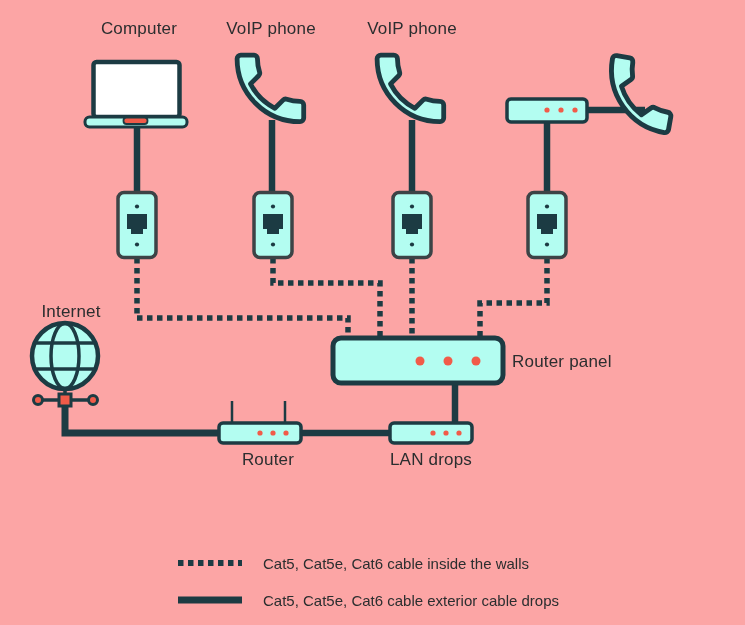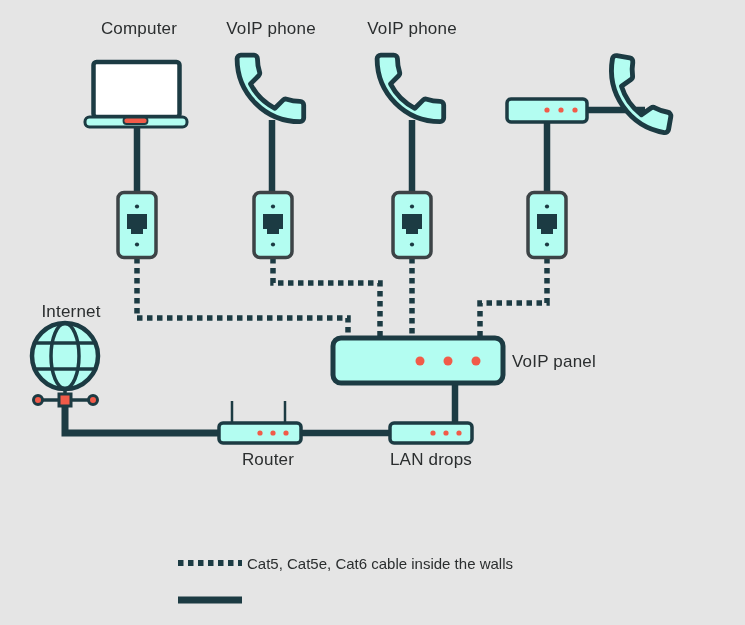--- a/index.html
+++ b/index.html
@@ -1,33 +1,33 @@
 <!DOCTYPE html>
 <html style="--mint: #b3fdf1; --dark: #1c3b43; --accent: #f15b49; --jack: #3c4346; --text: #2b2e2f;"><head>
 <meta charset="utf-8">
 <style>
   html,body{margin:0;padding:0;background:#ffffff;}
   #stage{
-    position:relative;width:745px;height:625px;background:#e5e5e5;overflow:hidden;
+    position:relative;width:745px;height:625px;background:#fca5a5;overflow:hidden;
     font-family:"Liberation Sans", sans-serif;color:var(--text,#2b2e2f);
   }
   #diagram-svg{position:absolute;left:0;top:0;}
   .lbl{position:absolute;font-size:17px;letter-spacing:.2px;white-space:nowrap;color:var(--text,#2b2e2f);}
   .lbl.center{transform:translateX(-50%);}
   
   .mintbox{fill:var(--mint);stroke:var(--dark);}
   .whitebox{fill:#ffffff;stroke:var(--dark);}
   .darkline{stroke:var(--dark);fill:none;}
   .dotted{stroke:var(--dark);fill:none;stroke-dasharray:5.5 4.5;}
   .accent{fill:var(--accent);}
   .accent-stroked{fill:var(--accent);stroke:var(--dark);}
   .darkfill{fill:var(--dark);}
   .jackbox{fill:var(--mint);stroke:var(--jack);}
   .legend-row{position:absolute;display:flex;align-items:center;height:18px;}
-  .legend-text{font-size:15px;margin-left:4px;white-space:nowrap;color:var(--text,#2b2e2f);}
+  .legend-text{font-size:15px;margin-left:20px;white-space:nowrap;color:var(--text,#2b2e2f);}
 </style>
 </head>
 <body>
 
 <div id="stage">
 
   <svg id="diagram-svg" width="745" height="625" viewBox="0 0 745 625">
 
     <g>
       <path class="dotted" stroke-width="5.5" d="M137,258 V318 H348 V339"></path>
@@ -130,29 +130,30 @@
       <circle class="accent" cx="433" cy="433" r="2.6"></circle>
       <circle class="accent" cx="446" cy="433" r="2.6"></circle>
       <circle class="accent" cx="459" cy="433" r="2.6"></circle>
     </g>
   </svg>
 
   <div class="lbl center" style="left:139px;top:19px">Computer</div>
   <div class="lbl center" style="left:271px;top:19px">VoIP phone</div>
   <div class="lbl center" style="left:412px;top:19px">VoIP phone</div>
   <div class="lbl center" style="left:71px;top:302px">Internet</div>
-  <div class="lbl" style="left:512px;top:352px">VoIP panel</div>
+  <div class="lbl" style="left:512px;top:352px">Router panel</div>
   <div class="lbl center" style="left:268px;top:450px">Router</div>
   <div class="lbl center" style="left:431px;top:450px">LAN drops</div>
 
   <div class="legend-row" style="left:177px;top:554px">
     <svg width="66" height="10">
       <line class="dotted" stroke-width="6" stroke-dasharray="6 5" x1="1" y1="5" x2="65" y2="5"></line>
     </svg>
     <span class="legend-text">Cat5, Cat5e, Cat6 cable inside the walls</span>
   </div>
   <div class="legend-row" style="left:177px;top:591px">
     <svg width="66" height="10">
       <line class="darkline" stroke-width="7" x1="1" y1="5" x2="65" y2="5"></line>
     </svg>
+    <span class="legend-text">Cat5, Cat5e, Cat6 cable exterior cable drops</span>
   </div>
 
 </div>
 
 </body></html>

